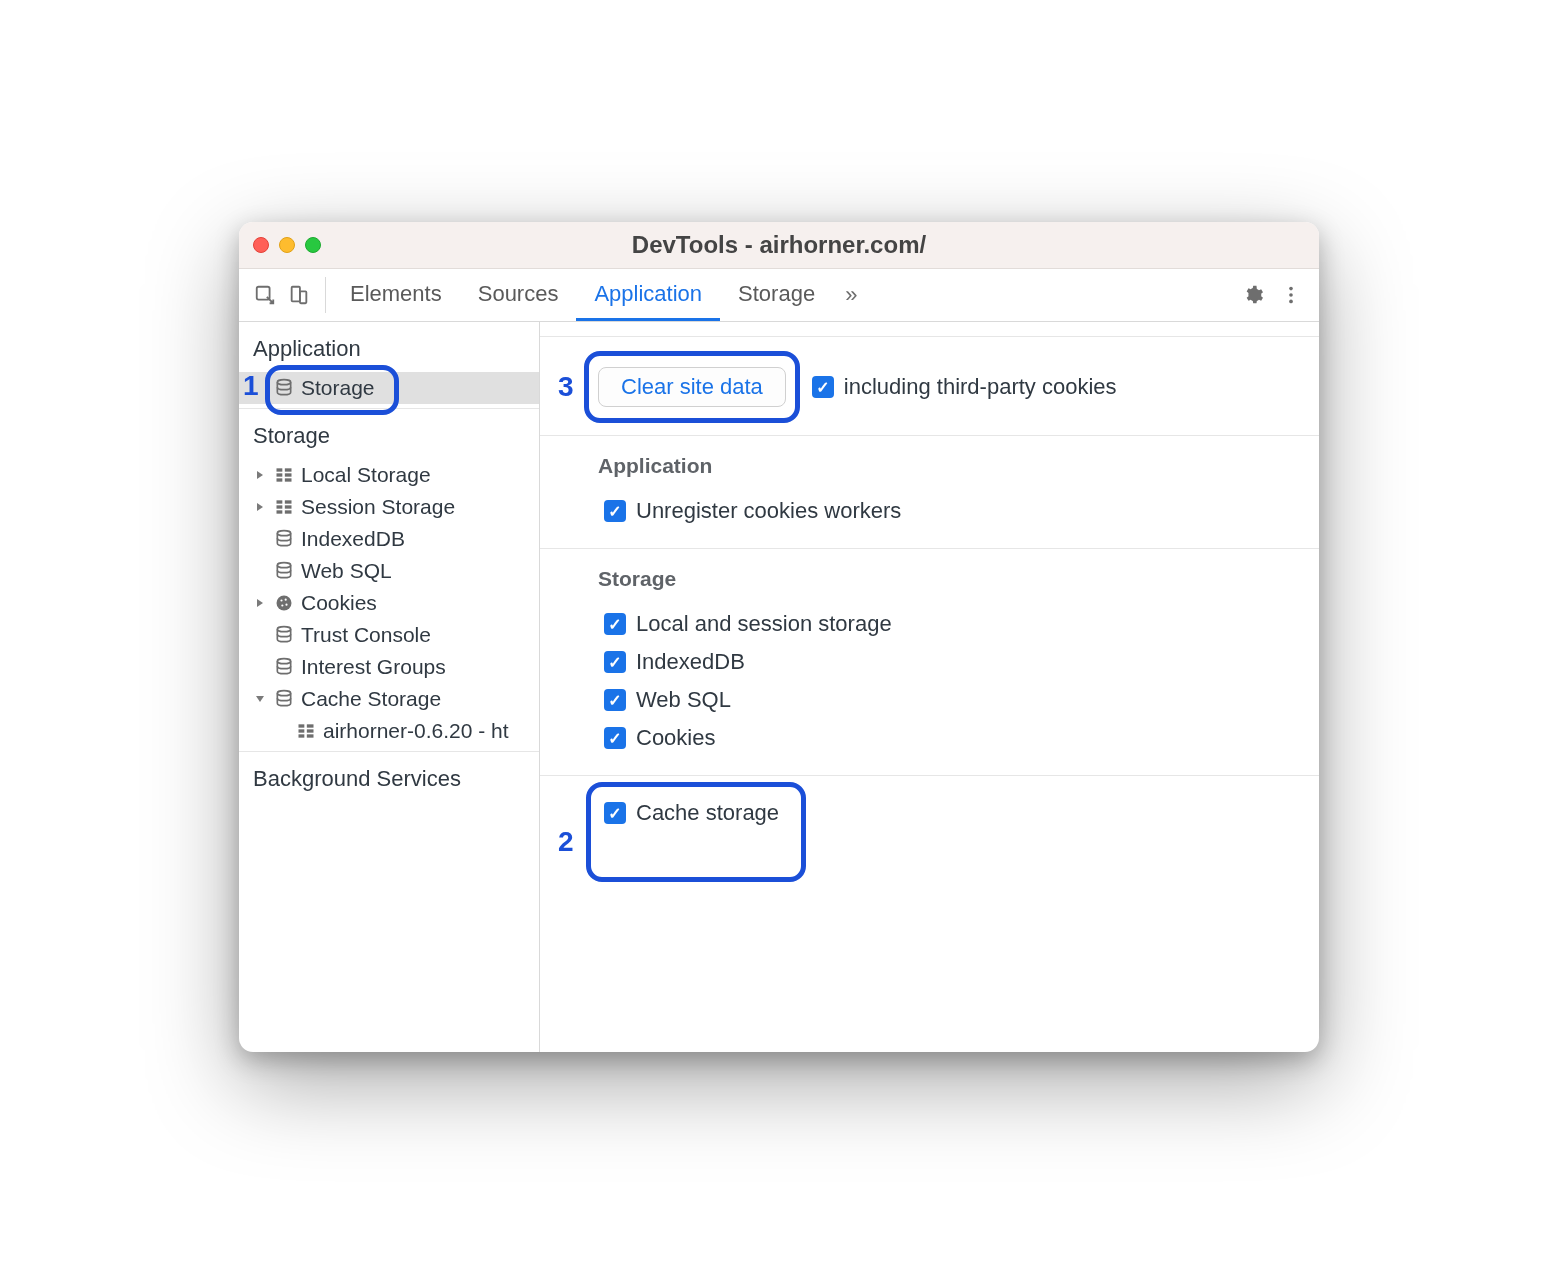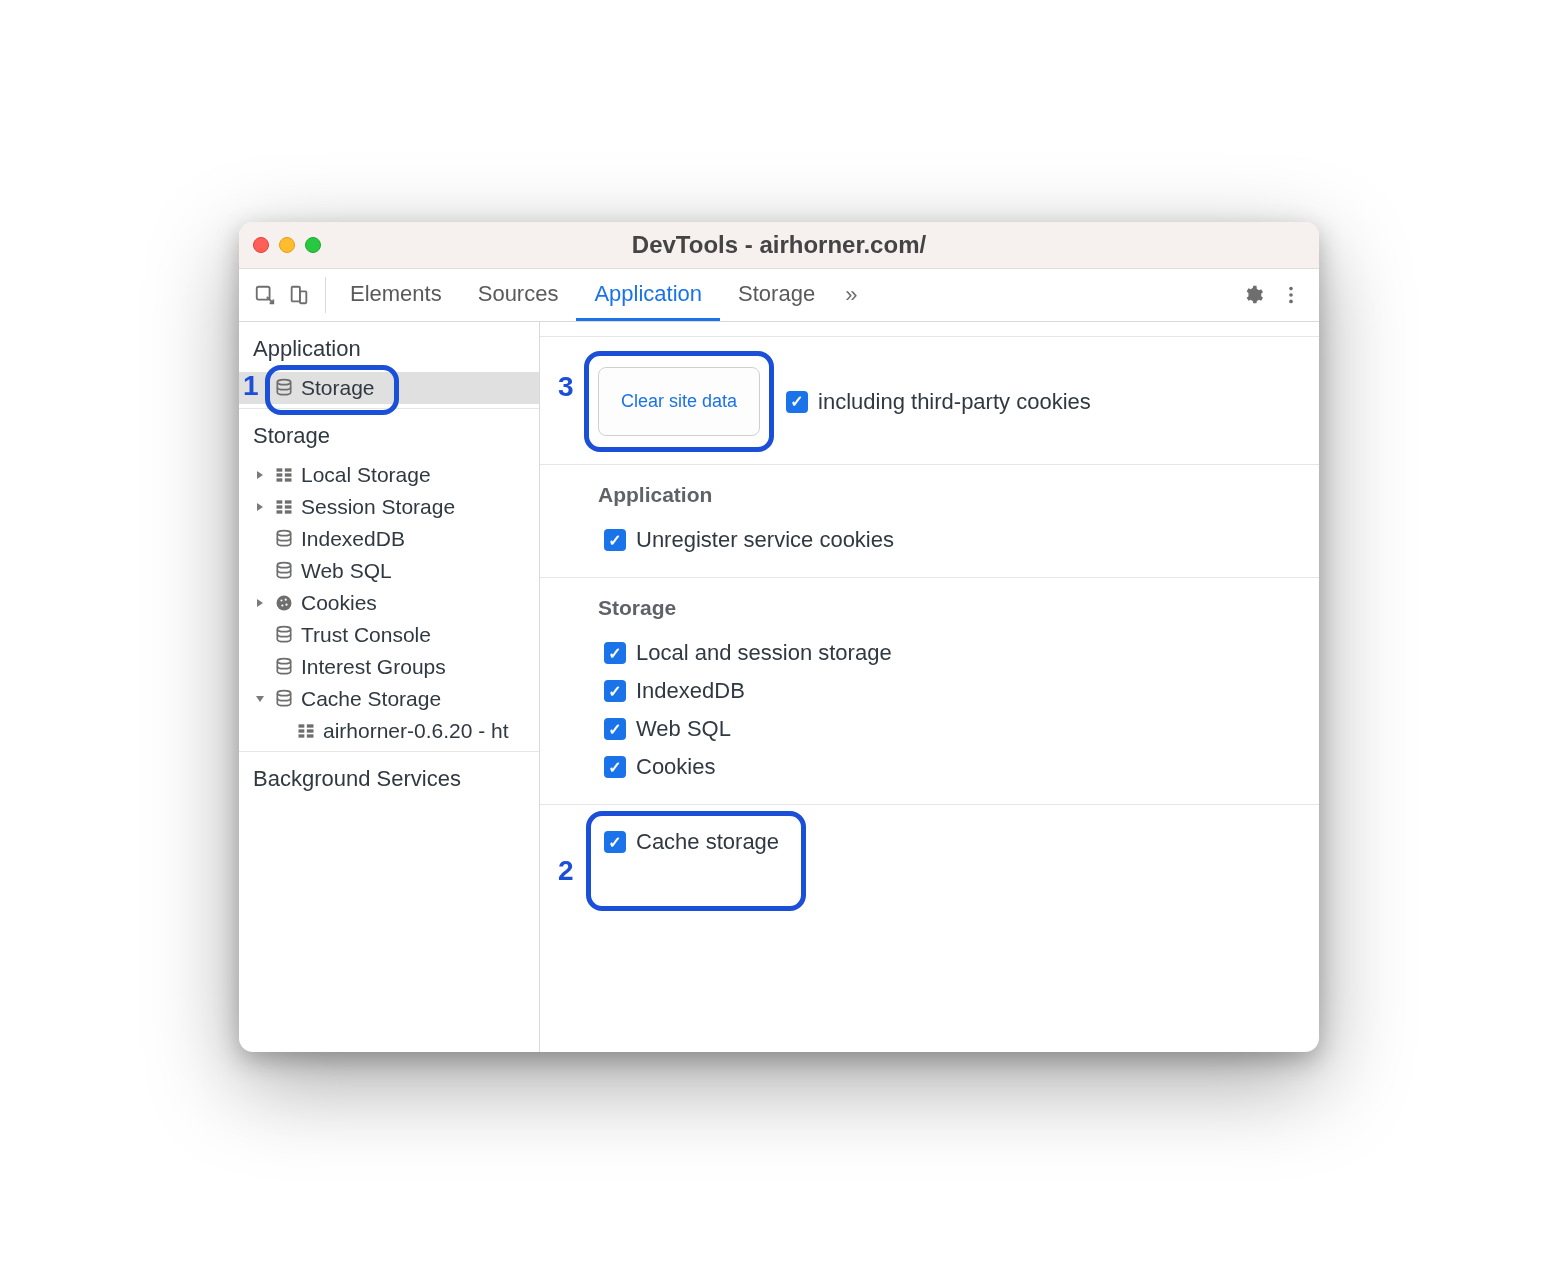--- a/index.html
+++ b/index.html
@@ -96,22 +96,22 @@
     display:flex; align-items:center; gap:26px;
     padding: 30px 22px 28px 58px;
     border-bottom: 1px solid #e6e6e6;
     position:relative;
   }
   .clear-btn {
     border: 1px solid #d0d0d0;
     border-radius: 8px;
     background: #fdfdfd;
     color: #1a73e8;
-    padding: 23px 22px;
-    font-size: 18px;
+    padding: 6px 22px;
+    font-size: 22px;
     cursor: pointer;
     text-align: center;
   }
   .chk-row { display:flex; align-items:center; gap:10px; font-size:22px; color:#303942; }
   .chkbox {
     width:22px; height:22px; border-radius:4px;
     background:#1a73e8; color:#fff;
     display:inline-flex; align-items:center; justify-content:center;
     font-size:16px; font-weight:700;
     flex:none;
@@ -364,21 +364,21 @@
         <label class="chk-row">
           <span class="chkbox">✓</span>
           <span>including third-party cookies</span>
         </label>
       </div>
 
       <div class="section">
         <h3>Application</h3>
         <label class="chk-row">
           <span class="chkbox">✓</span>
-          <span>Unregister service cookies</span>
+          <span>Unregister cookies workers</span>
         </label>
       </div>
 
       <div class="section">
         <h3>Storage</h3>
         <label class="chk-row">
           <span class="chkbox">✓</span>
           <span>Local and session storage</span>
         </label>
         <label class="chk-row">

